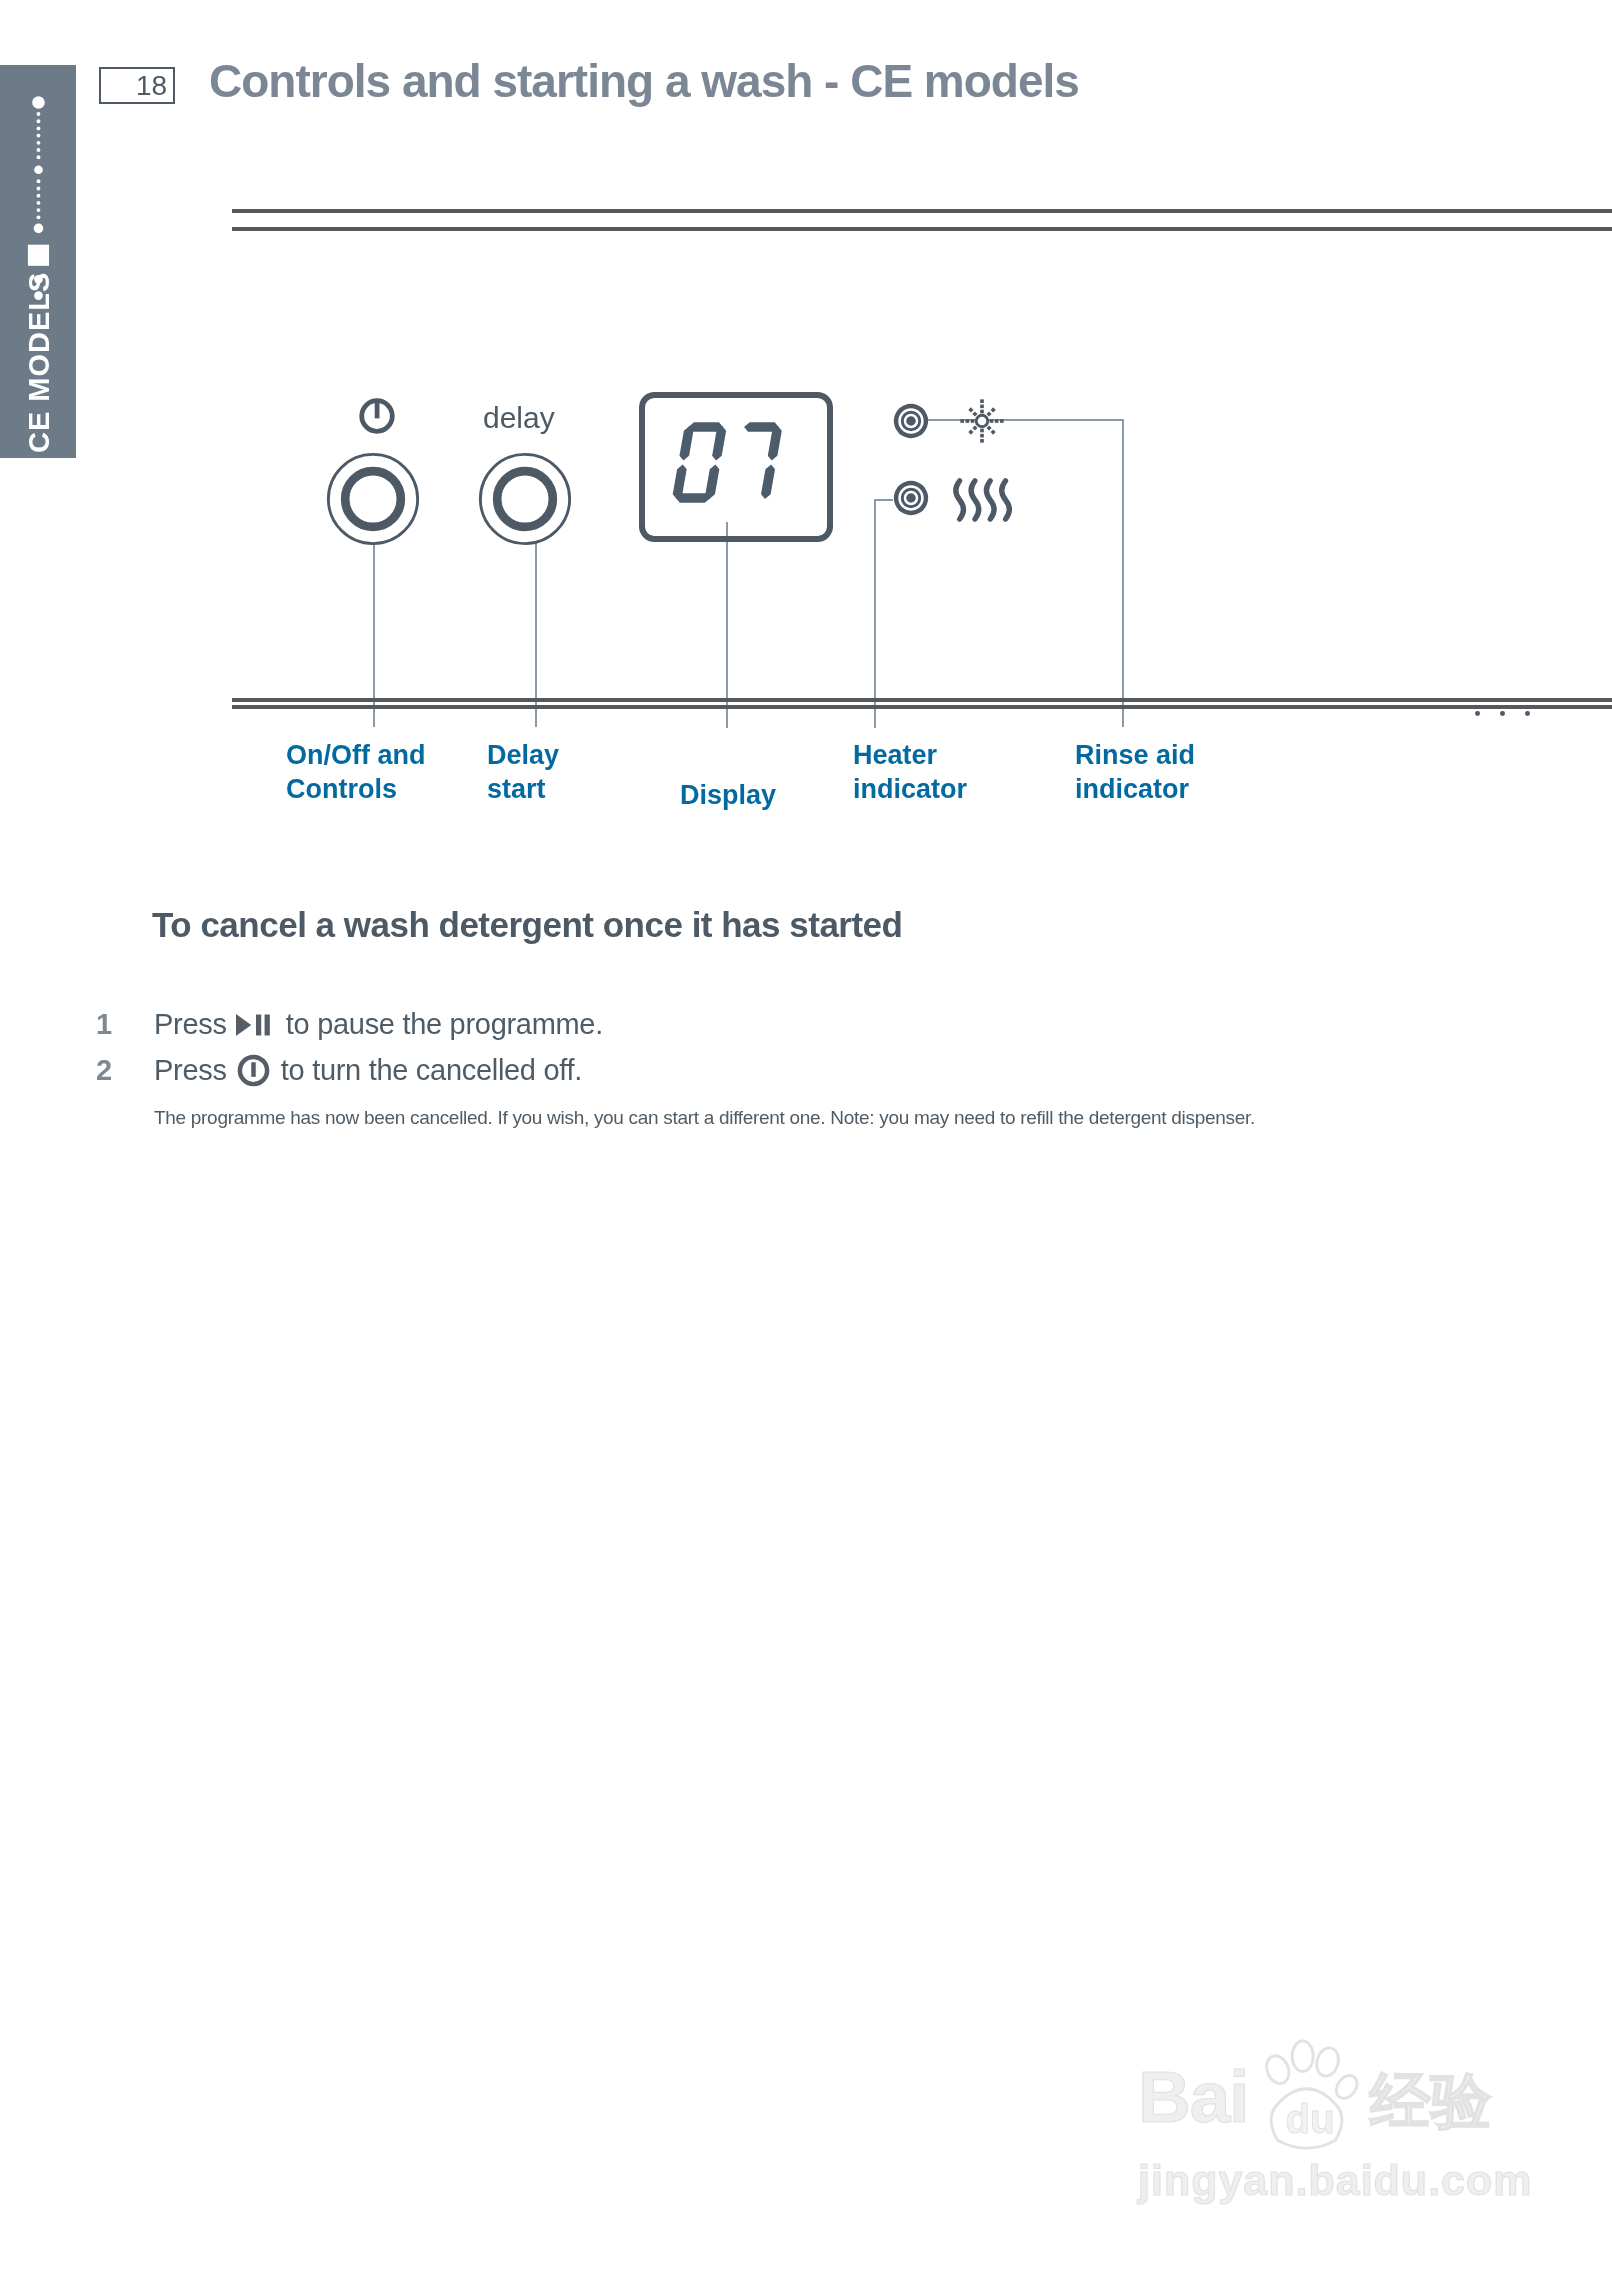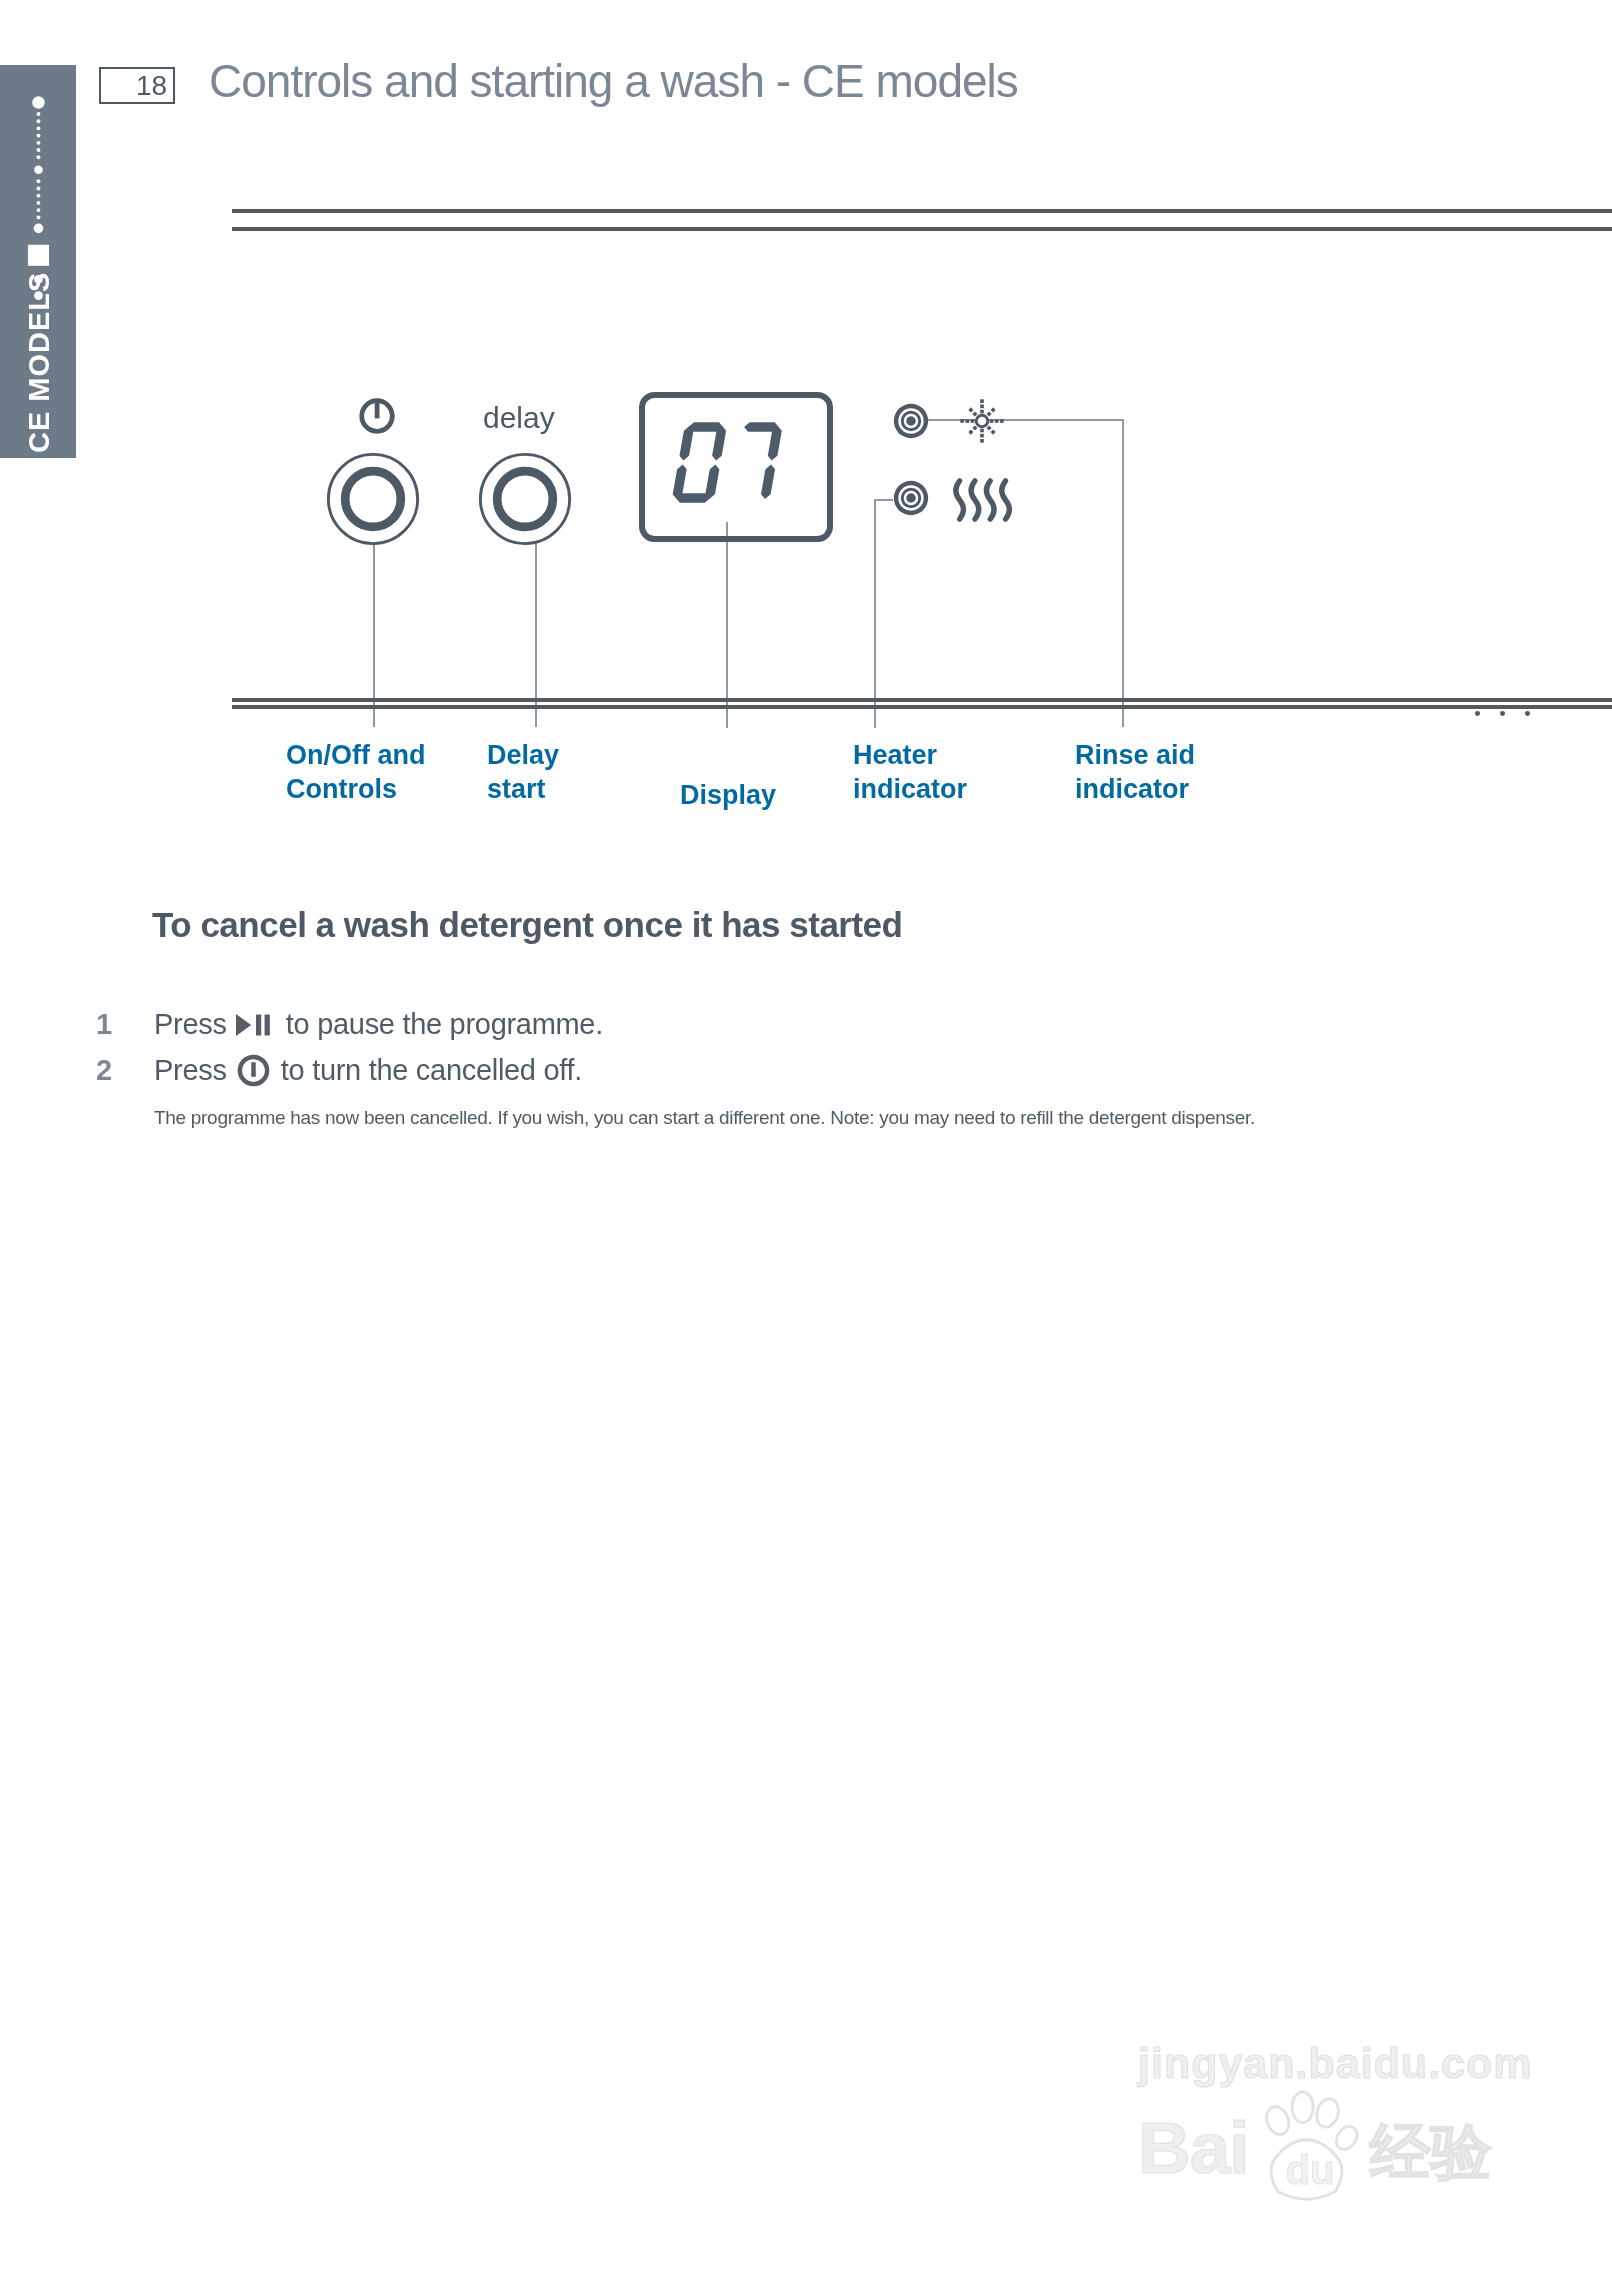--- a/index.html
+++ b/index.html
@@ -4,21 +4,21 @@
 <style>
   html,body{margin:0;padding:0;background:#ffffff;}
   #page{position:relative;width:1612px;height:2287px;background:#fff;overflow:hidden;
         font-family:"Liberation Sans",sans-serif;color:#4d5a66;}
   .abs{position:absolute;}
 
   
   #page-num-box{left:99px;top:67px;width:76px;height:37px;border:2.9px solid #4d5a66;
     box-sizing:border-box;display:flex;align-items:center;justify-content:flex-end;
     padding-right:5.8px;font-size:28px;color:#4d5a66;}
-  #doc-title{left:209px;top:54px;font-size:46px;font-weight:normal;color:#7b8794;
+  #doc-title{left:209px;top:54px;font-size:46px;font-weight:bold;color:#7b8794;
     letter-spacing:-1px;white-space:nowrap;}
   .top-rule{left:232px;width:1380px;height:3.8px;background:#55595d;}
 
   
   #sidebar{left:0;top:65px;width:76px;height:393px;background:#6d7a88;}
   #sidebar-label{left:23px;top:453px;transform:rotate(-90deg);transform-origin:0 0;
     color:#fff;font-size:29px;font-weight:bold;white-space:nowrap;letter-spacing:1px;}
 
   
   .leader{background:#8b9aa6;}
@@ -243,31 +243,31 @@
         <circle cx="18" cy="18" r="14" fill="none" stroke="#565d66" stroke-width="4.6"></circle>
         <rect x="15.7" y="9.5" width="4.6" height="15" fill="#565d66"></rect>
       </svg>
     </span>
     <span>to turn the cancelled off.</span>
   </div>
 
   <div id="paragraph" class="abs">The programme has now been cancelled. If you wish, you can start a different one. Note: you may need to refill the detergent dispenser.</div>
 
   <div id="watermark" class="abs">
-    <div id="wm-url">jingyan.baidu.com</div>
     <div id="wm-row1">
       <span id="wm-brand">Bai</span>
       <svg width="115" height="117" viewBox="0 0 120 122">
         <g fill="#ffffff" stroke="#e2e2e2" stroke-width="3">
           <ellipse cx="30" cy="34" rx="11" ry="15" transform="rotate(-22 30 34)"></ellipse>
           <ellipse cx="56" cy="20" rx="11" ry="16"></ellipse>
           <ellipse cx="82" cy="26" rx="11" ry="15" transform="rotate(16 82 26)"></ellipse>
           <ellipse cx="102" cy="52" rx="9.5" ry="13" transform="rotate(36 102 52)"></ellipse>
           <path d="M30,108 Q16,84 30,70 Q44,54 60,54 Q76,54 90,70 Q104,84 90,108 Q60,124 30,108 Z"></path>
         </g>
         <text x="38" y="100" font-size="42" font-weight="bold" fill="#f2f2f2" stroke="#e2e2e2" stroke-width="1" font-family="Liberation Sans, sans-serif">du</text>
       </svg>
       <span id="wm-brand-cn">经验</span>
     </div>
+    <div id="wm-url">jingyan.baidu.com</div>
   </div>
 
 </div>
 
 
 </body></html>

